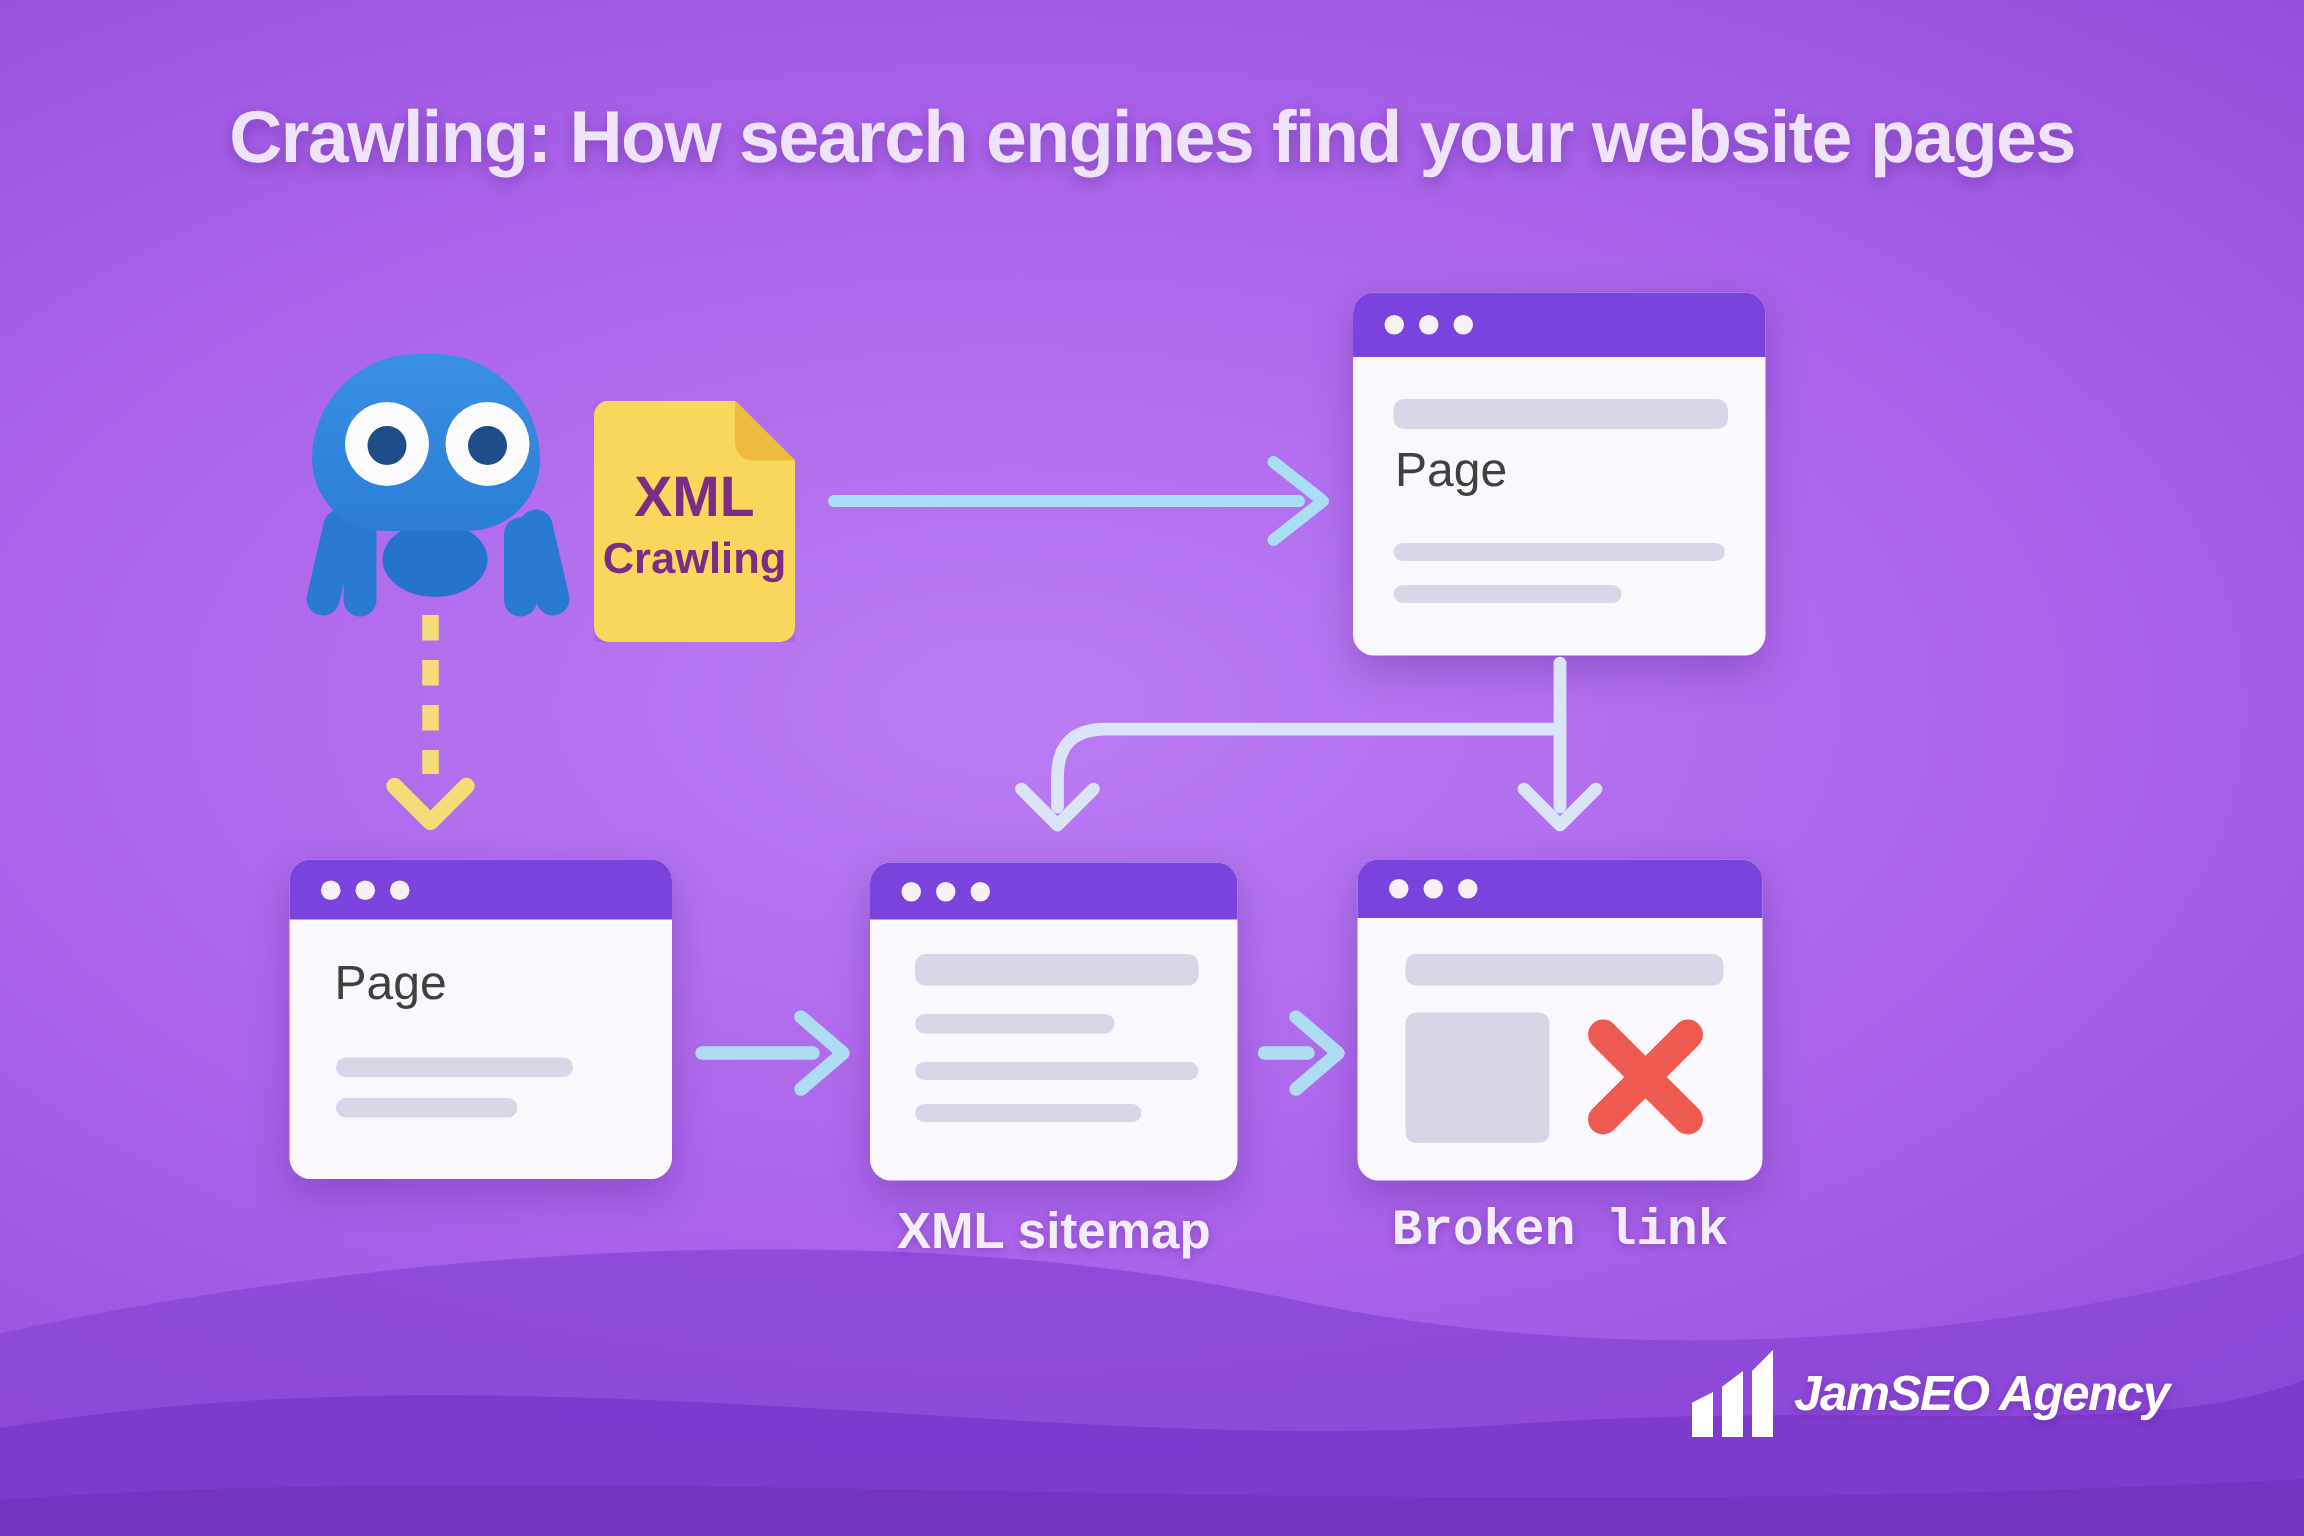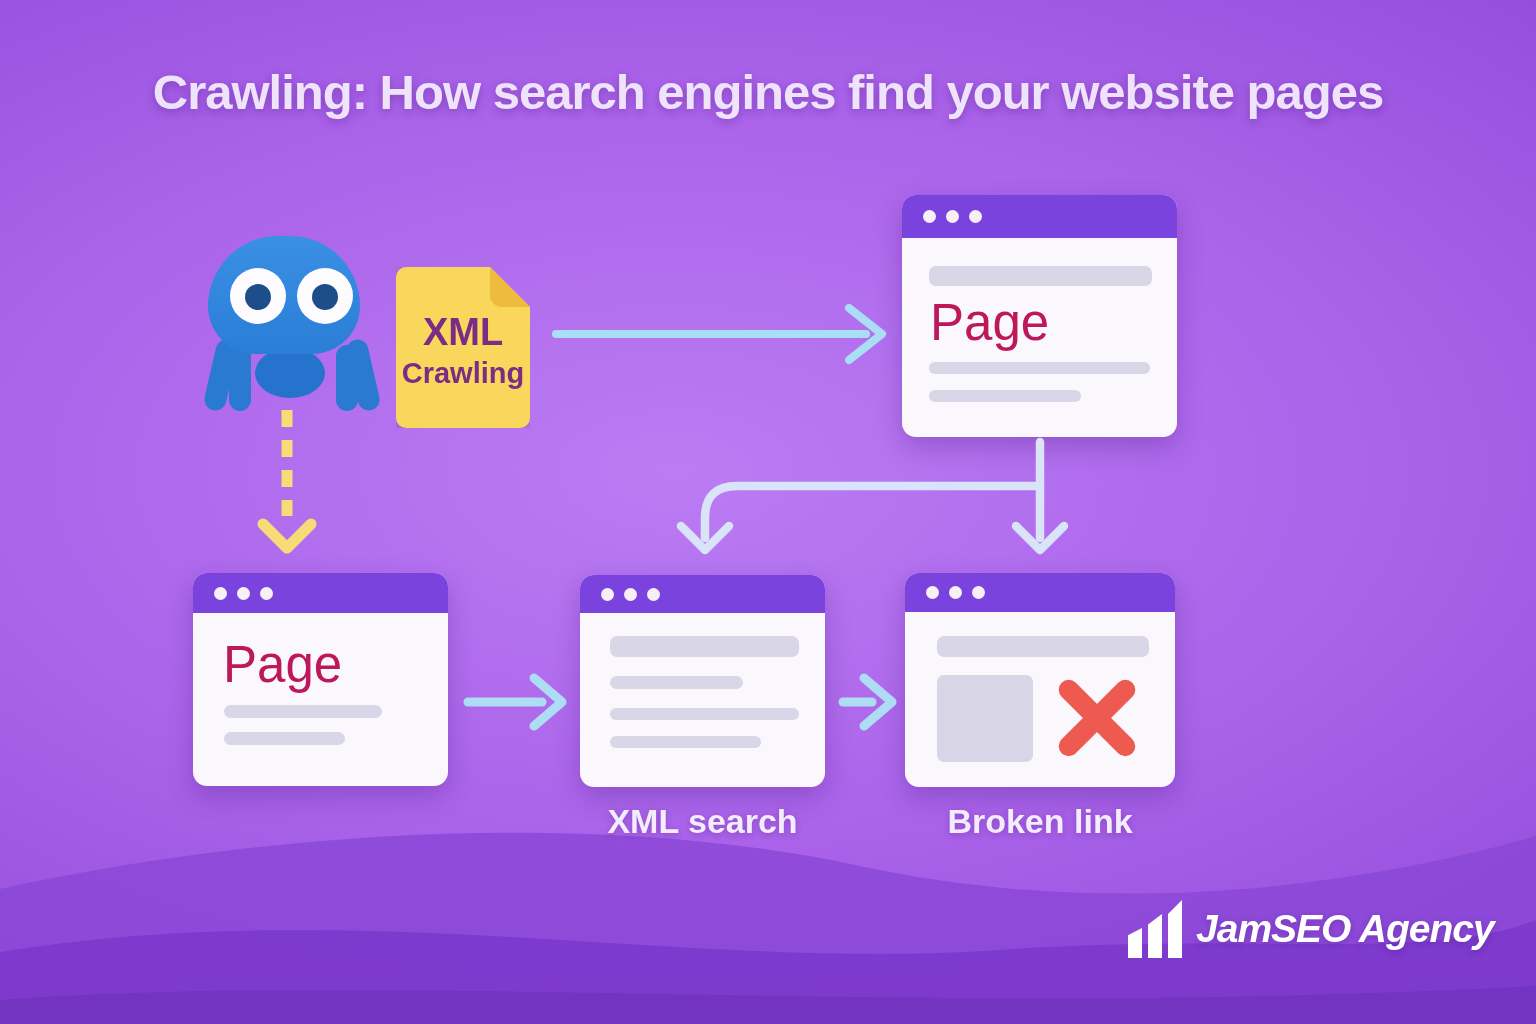--- a/index.html
+++ b/index.html
@@ -18,21 +18,21 @@
   .window{
     position:absolute;background:#faf8fc;border-radius:14px;
     box-shadow:0 10px 26px rgba(70,25,130,.30);
   }
   .titlebar{
     position:absolute;left:0;right:0;top:0;background:#7a43dd;
     border-radius:14px 14px 0 0;display:flex;align-items:center;padding-left:21px;gap:10px;
   }
   .dot{width:13px;height:13px;border-radius:50%;background:#f8f0f7;}
   .skel{position:absolute;background:#d9d6e8;border-radius:7px;}
-  .page-word{position:absolute;font-size:51px;font-weight:500;color:#be185d;line-height:1;}
+  .page-word{position:absolute;font-size:32px;font-weight:500;color:#404040;line-height:1;}
   .caption{
     position:absolute;top:802px;text-align:center;font-size:34px;font-weight:bold;
     color:#f3ecfc;text-shadow:0 2px 6px rgba(70,20,120,.3);
   }
   .flow-label{
     position:absolute;left:560px;width:280px;top:276px;text-align:center;
     font-size:31px;font-weight:bold;color:#f5eefc;text-shadow:0 2px 6px rgba(70,20,120,.3);
   }
   
   .spider{position:absolute;left:196px;top:236px;width:190px;height:180px;}
@@ -68,21 +68,21 @@
   
   .arrows{position:absolute;left:0;top:0;pointer-events:none;}
   
   .waves{position:absolute;left:0;bottom:0;pointer-events:none;}
   
   .logo{position:absolute;left:1128px;top:900px;display:flex;align-items:flex-end;}
   .bars{display:flex;align-items:flex-end;gap:6px;height:58px;}
   .bar{width:14px;background:#ffffff;clip-path:polygon(0 24%,100% 0,100% 100%,0 100%);}
   .bar.b1{height:30px;} .bar.b2{height:44px;} .bar.b3{height:58px;}
   .logo-text{
-    margin-left:14px;font-size:39px;font-weight:bold;font-style:italic;
+    margin-left:14px;font-size:33px;font-weight:bold;font-style:italic;
     color:#ffffff;letter-spacing:-1px;line-height:58px;
     text-shadow:0 2px 6px rgba(60,15,110,.3);
   }
 </style>
 </head>
 <body>
 
 <div class="canvas">
 
   <svg class="waves" width="1536" height="230" viewBox="0 0 1536 230">
@@ -158,22 +158,22 @@
       <span class="dot"></span>
     </div>
     <div class="skel" style="left:32px;top:63px;width:212px;height:21px;"></div>
     <div class="block" style="left:32px;top:102px;width:96px;height:87px;"></div>
     <div class="xmark">
       <div class="xbar a"></div>
       <div class="xbar b"></div>
     </div>
   </div>
 
-  <div class="caption" style="left:580px;width:245px;">XML search</div>
-  <div class="caption" style="left:905px;width:270px;">Broken link</div>
+  <div class="caption" style="left:580px;width:245px;">XML sitemap</div>
+  <div class="caption" style="left:905px;width:270px;font-family:Liberation Mono, monospace;">Broken link</div>
 
   <svg class="arrows" width="1536" height="1024" viewBox="0 0 1536 1024">
 
     <g stroke="#a9def5" stroke-width="8" fill="none" stroke-linecap="round" stroke-linejoin="round">
       <path d="M556 334 H866"></path>
       <path d="M849 308 L882 334 L849 360"></path>
     </g>
 
     <g stroke="#f6dc76" fill="none">
       <path d="M287 410 V516" stroke-width="11" stroke-dasharray="17 13"></path>

